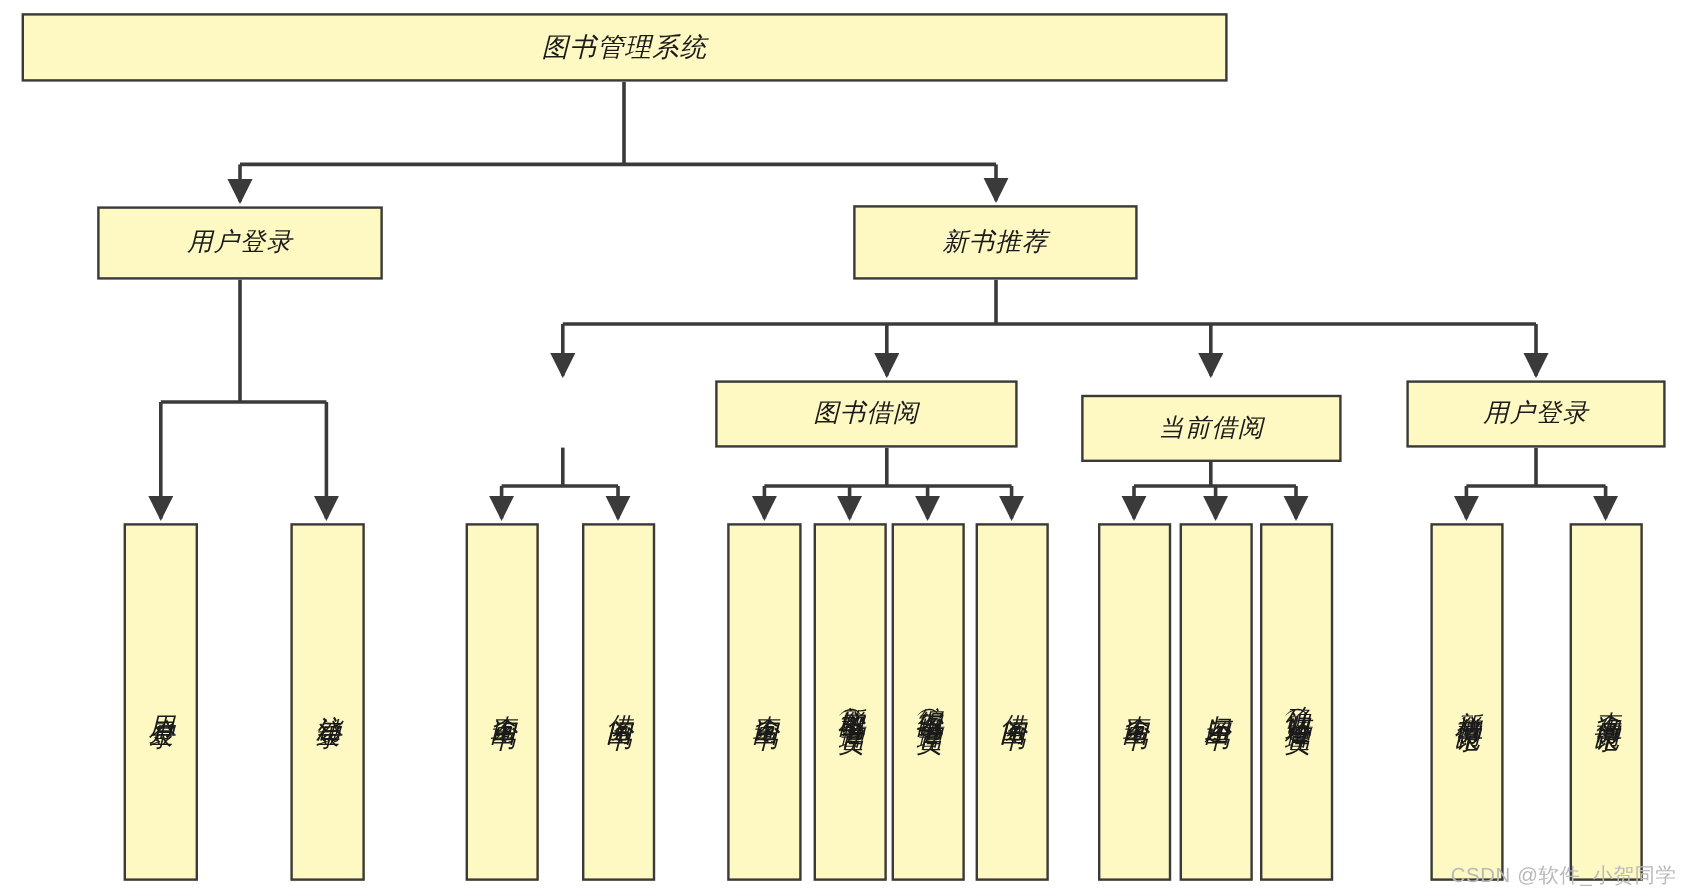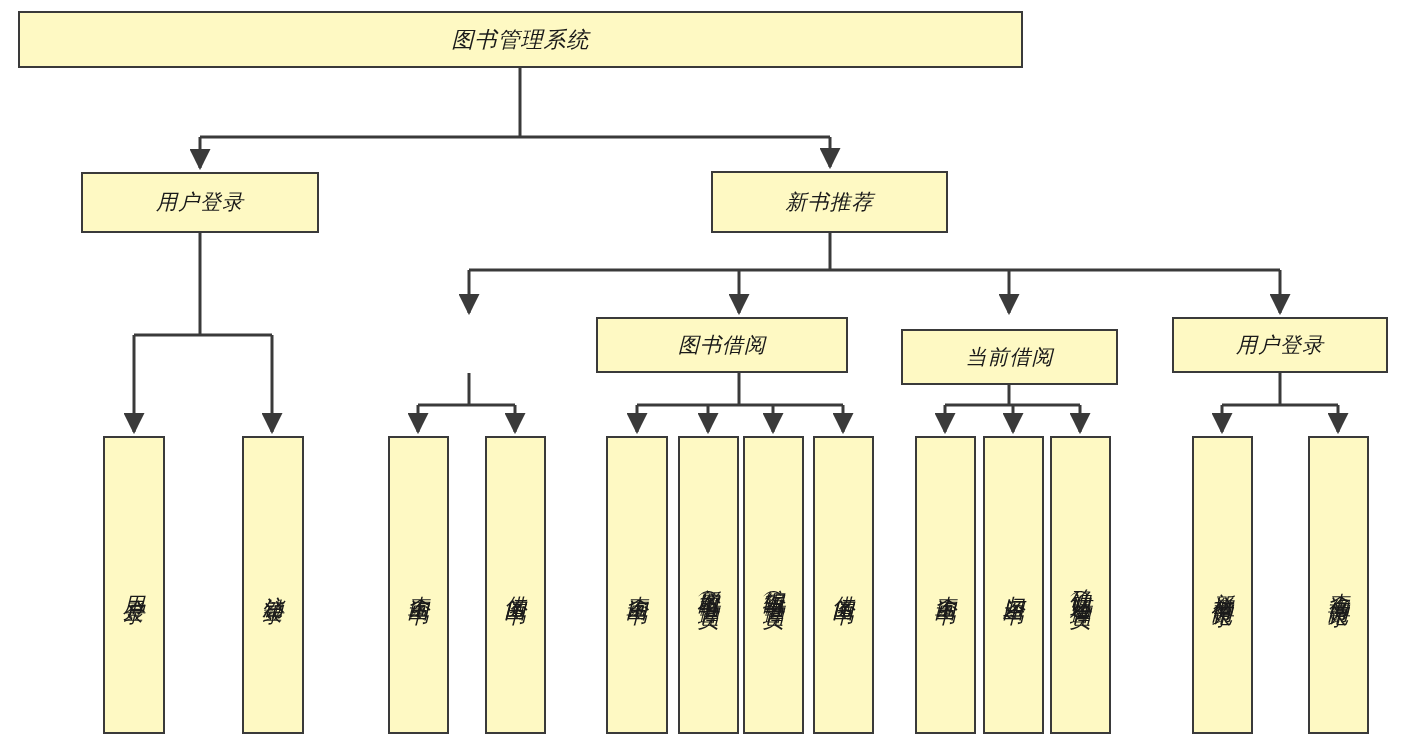--- a/index.html
+++ b/index.html
@@ -182,14 +182,15 @@
   <div class="node vert" style="left:1050px; top:436px; width:61px; height:298px;">
     <span class="label">确认归还（管理员）</span>
   </div>
   <div class="node vert" style="left:1192px; top:436px; width:61px; height:298px;">
     <span class="label">新增借阅记录</span>
   </div>
   <div class="node vert" style="left:1308px; top:436px; width:61px; height:298px;">
     <span class="label">查询借阅记录</span>
   </div>
 
+  <div class="watermark">CSDN @软件_小贺同学</div>
 
 </div>
 
 </body></html>

